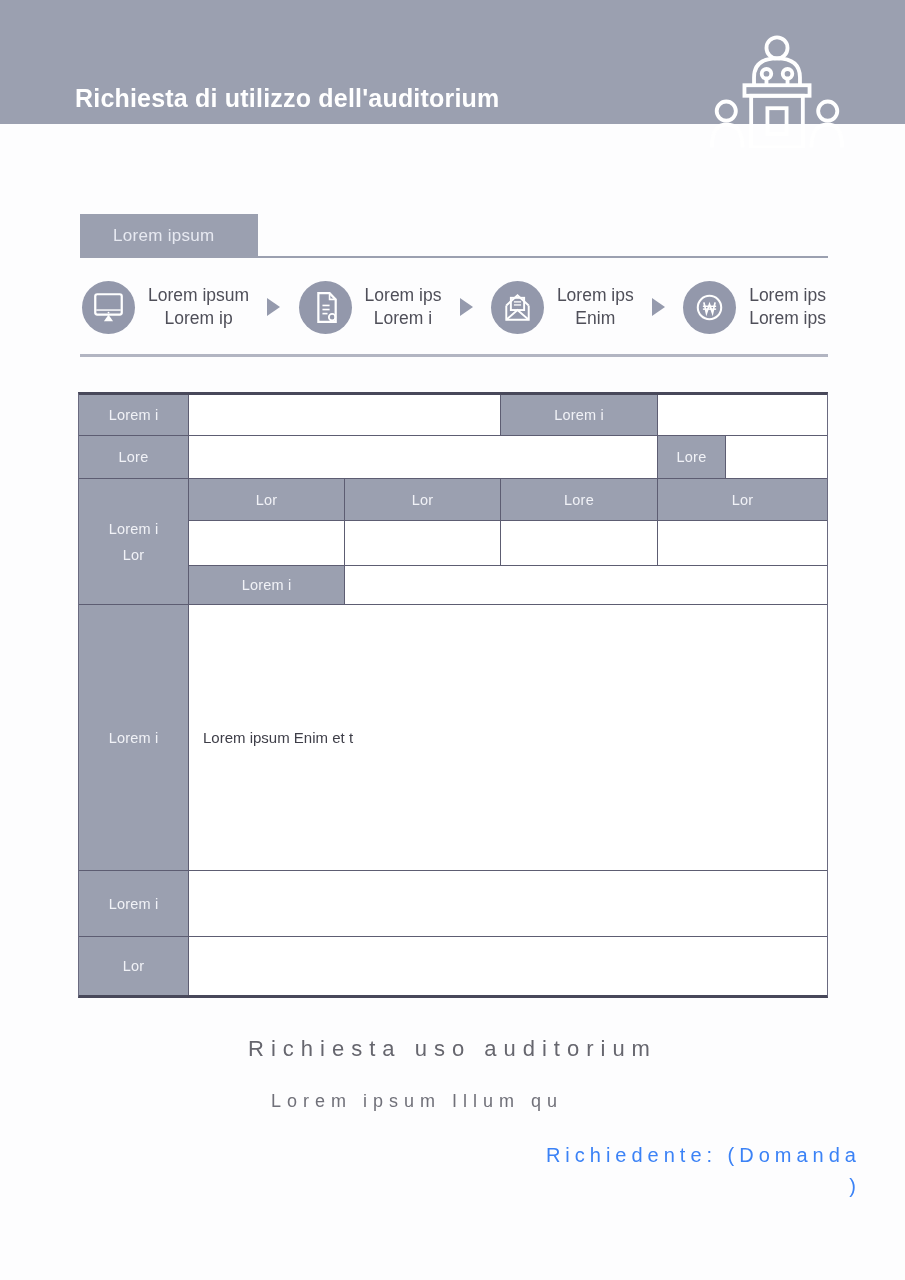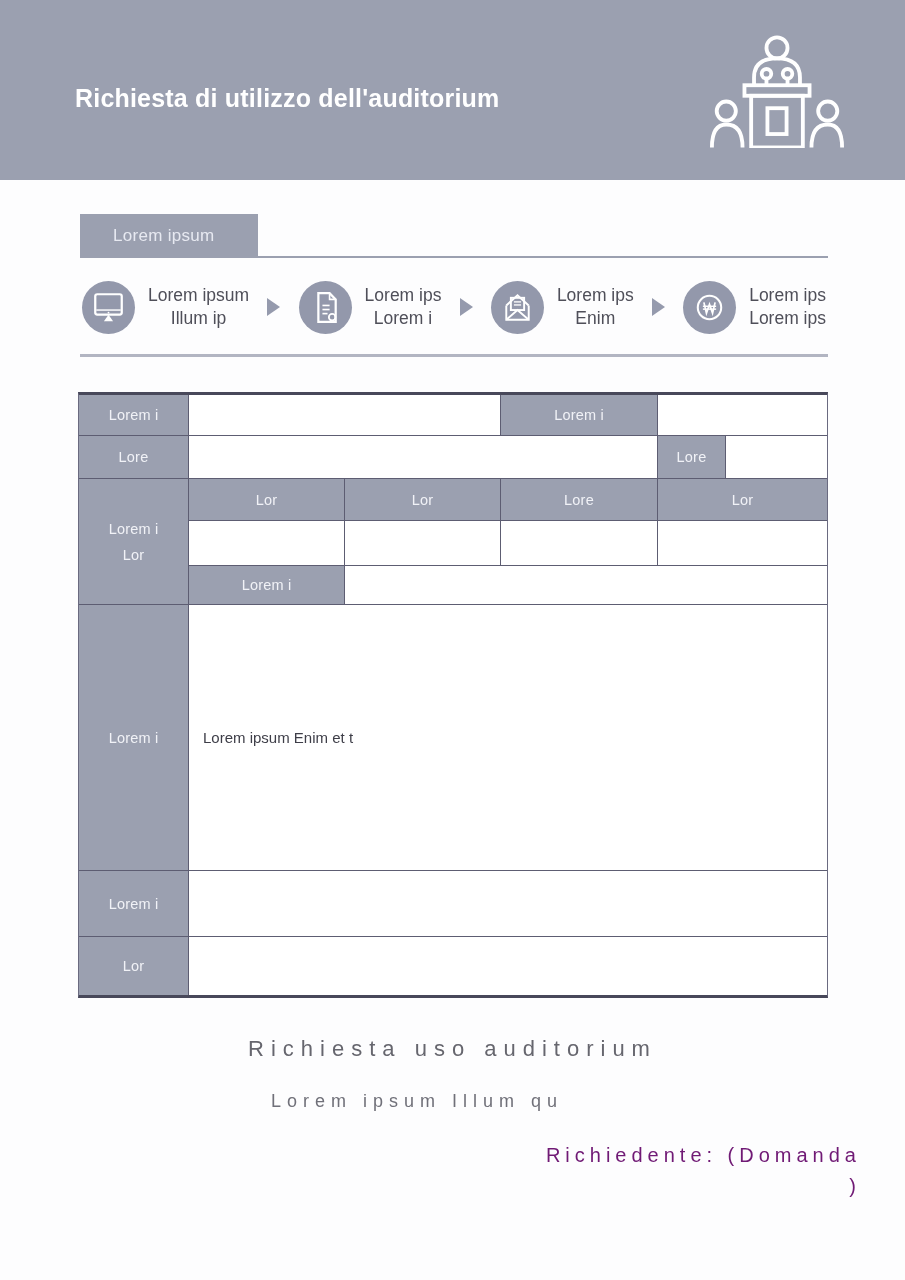--- a/index.html
+++ b/index.html
@@ -2,21 +2,21 @@
 <html><head>
 <meta charset="utf-8">
 <style>
   html,body{margin:0;padding:0;background:#e9e9ec;}
   .page{
     position:relative;width:905px;height:1280px;margin:0 auto;
     background:#fdfdfe;overflow:hidden;
     font-family:"Liberation Sans","DejaVu Sans",sans-serif;
   }
   
-  .header{position:absolute;left:0;top:0;width:905px;height:180px;background:#9ba0b0;}
+  .header{position:absolute;left:0;top:0;width:905px;height:124px;background:#9ba0b0;}
   .header-title{
     position:absolute;left:75px;top:84px;margin:0;
     color:#ffffff;font-size:25px;font-weight:bold;letter-spacing:.2px;
   }
   .header-icon{position:absolute;left:710px;top:33px;}
   
   .tab{
     position:absolute;left:80px;top:214px;width:178px;height:43px;
     background:#9ba0b0;color:#e7e9f1;font-size:17px;line-height:43px;
     padding-left:33px;box-sizing:border-box;letter-spacing:.3px;
@@ -83,21 +83,21 @@
   .foot-title{
     position:absolute;left:0;top:1036px;width:905px;text-align:center;
     color:#66666e;font-size:22px;letter-spacing:7px;
   }
   .foot-sub{
     position:absolute;left:0;top:1091px;width:834px;text-align:center;
     color:#707079;font-size:18px;letter-spacing:6px;
   }
   .foot-sign{
     position:absolute;right:44px;top:1140px;text-align:right;
-    color:#701a75;font-size:20px;letter-spacing:5px;line-height:31px;
+    color:#3b82f6;font-size:20px;letter-spacing:5px;line-height:31px;
   }
   svg{display:block;}
 </style>
 </head>
 <body>
 
 <div class="page">
 
   <div class="header">
     <h1 class="header-title">Richiesta di utilizzo dell'auditorium</h1>
@@ -129,21 +129,21 @@
       <span class="step-circle">
         <svg width="53" height="53" viewBox="0 0 52 52" fill="none" stroke="#ffffff" stroke-width="2.2">
           <rect x="13" y="13" width="26" height="20" rx="2"></rect>
           <line x1="14" y1="28.5" x2="38" y2="28.5" stroke-width="1.4"></line>
           <circle cx="26" cy="31" r="0.9" fill="#ffffff" stroke="none"></circle>
           <path d="M26 33 L21.5 39.5 H30.5 Z" fill="#ffffff" stroke="none"></path>
         </svg>
       </span>
       <div class="step-label">
         <div>Lorem ipsum</div>
-        <div>Illum ip</div>
+        <div>Lorem ip</div>
       </div>
     </div>
 
     <div class="flow-arrow"></div>
 
     <div class="step">
       <span class="step-circle">
         <svg width="53" height="53" viewBox="0 0 52 52" fill="none" stroke="#ffffff" stroke-width="2.2">
           <path d="M19 12 H30 L36 18 V40 H19 Z"></path>
           <path d="M30 12 V18 H36" stroke-width="1.6"></path>

